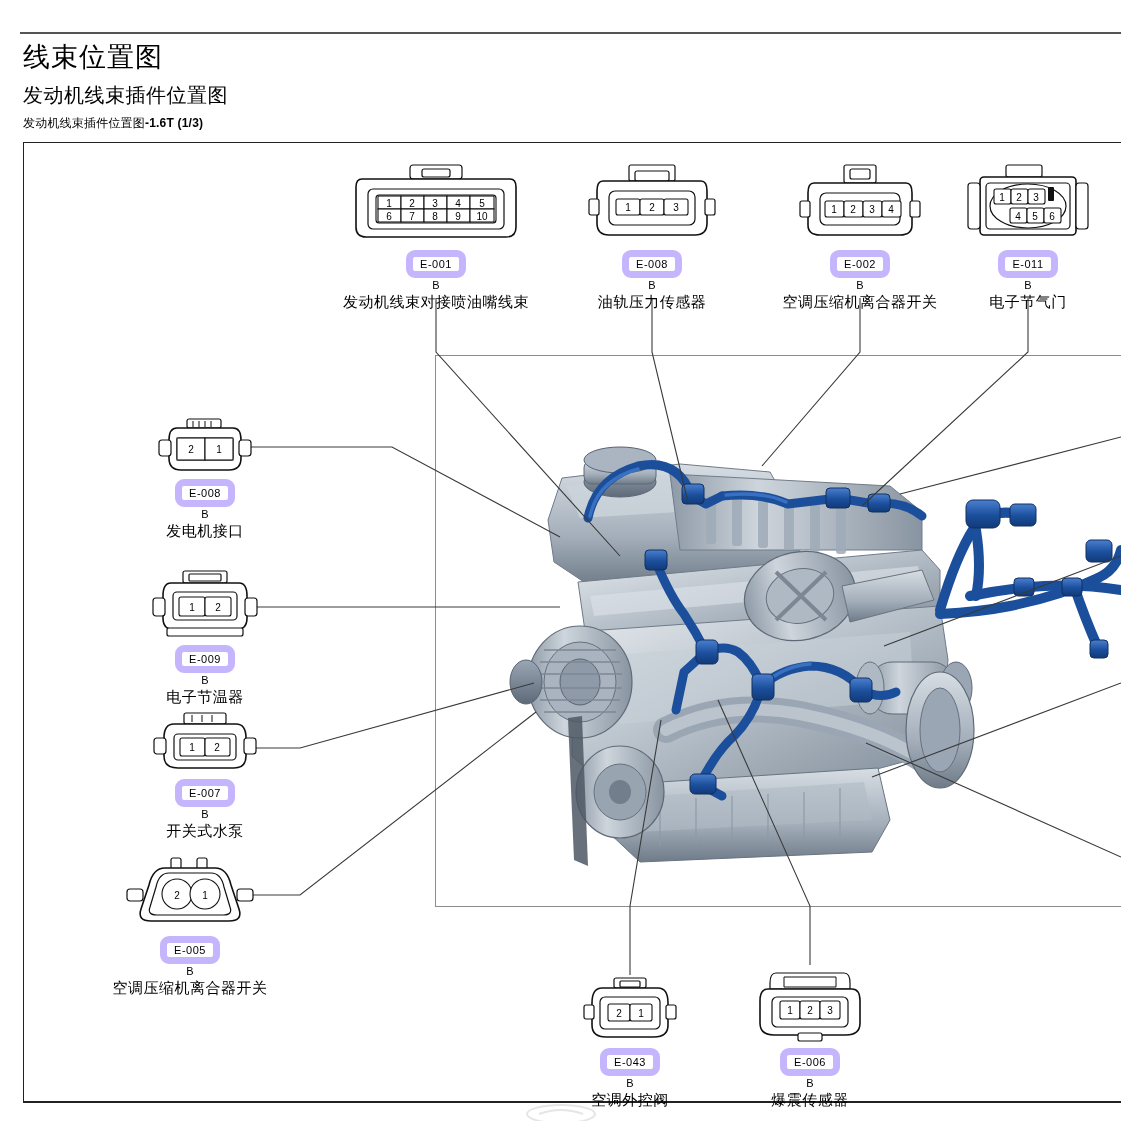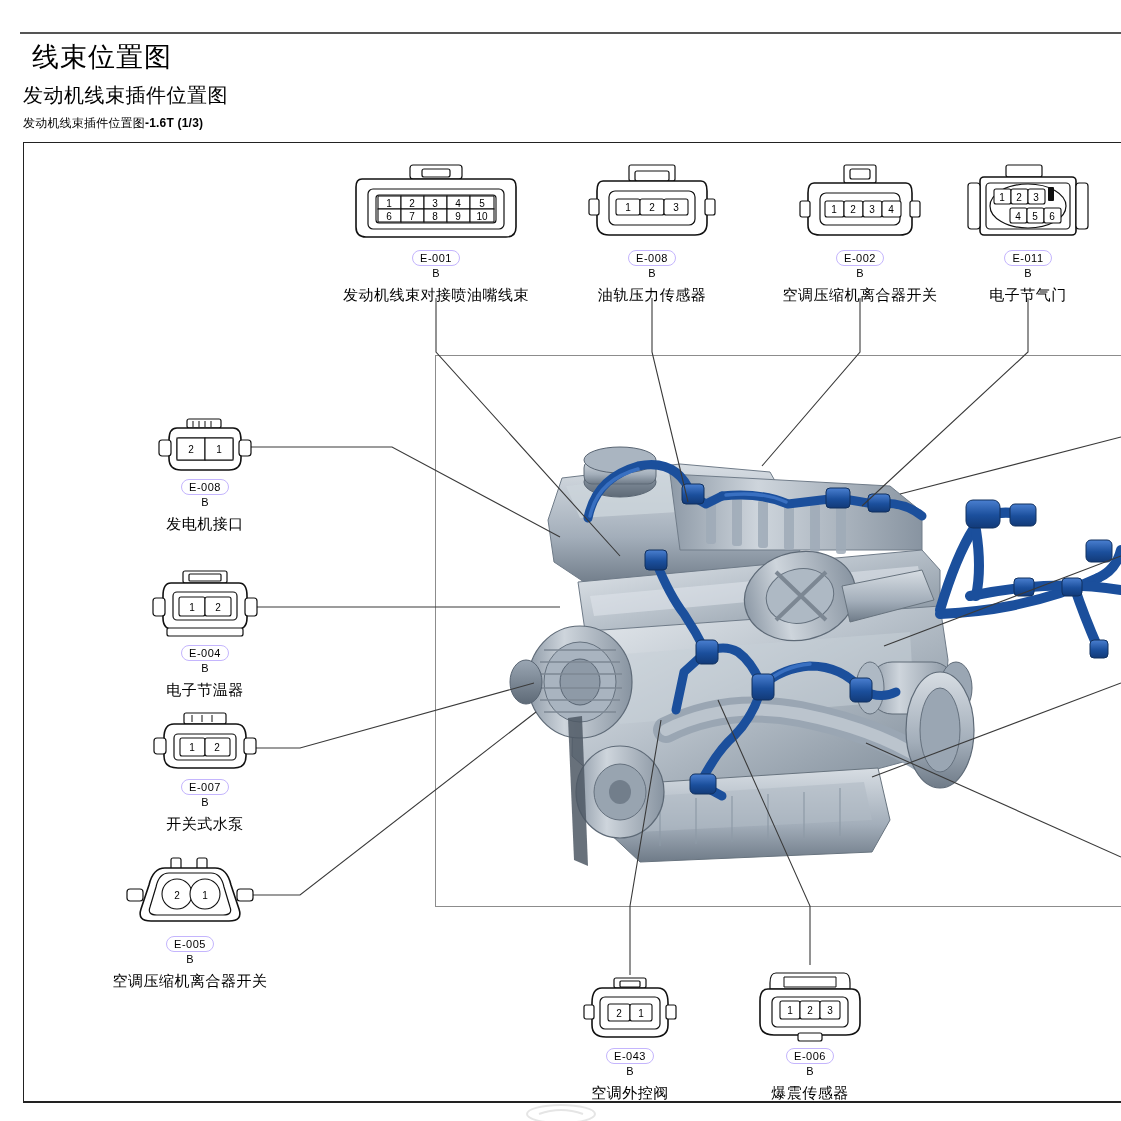--- a/index.html
+++ b/index.html
@@ -4,21 +4,21 @@
 <style>
   html,body{margin:0;padding:0;}
   body{
     width:1121px;height:1121px;background:#ffffff;overflow:hidden;
     font-family:"Liberation Sans","DejaVu Sans",sans-serif;color:#000;
     position:relative;
   }
   
   #header{position:absolute;left:0;top:0;width:1121px;}
   .top-rule{position:absolute;left:20px;top:32px;width:1101px;height:0;border-top:2px solid #555;}
-  .h1{position:absolute;left:32px;top:40px;font-size:27px;line-height:34px;letter-spacing:1px;}
+  .h1{position:absolute;left:23px;top:40px;font-size:27px;line-height:34px;letter-spacing:1px;}
   .h2{position:absolute;left:23px;top:82px;font-size:20px;line-height:26px;letter-spacing:.5px;}
   .h3{position:absolute;left:23px;top:113px;font-size:12px;line-height:20px;font-weight:bold;letter-spacing:.2px;}
   .h3 .cn{font-weight:normal;}
   
   #frame{
     position:absolute;left:23px;top:142px;width:1098px;height:960px;
     border:1.5px solid #222;border-right:none;box-sizing:border-box;
   }
   #inner-frame{
     position:absolute;left:435px;top:355px;width:690px;height:552px;
@@ -26,24 +26,24 @@
   }
   #bottom-rule{position:absolute;left:23px;top:1102px;width:1098px;height:0;border-top:1.5px solid #222;}
   
   svg.layer{position:absolute;left:0;top:0;width:1121px;height:1121px;overflow:visible;}
   .leader{fill:none;stroke:#3a3a3a;stroke-width:1.1;}
   
   .conn{position:absolute;text-align:center;}
   .conn .art{display:block;margin:0 auto;}
   .code{
     display:inline-block;margin-top:3px;padding:0 7px;font-size:11px;line-height:14px;
-    border:1px solid #c4b5fd;border-radius:9px;letter-spacing:.5px;
+    border:7px solid #c4b5fd;border-radius:9px;letter-spacing:.5px;
   }
   .sub{font-size:11px;line-height:13px;margin-top:1px;}
-  .cname{font-size:15px;line-height:20px;margin-top:5px;white-space:nowrap;letter-spacing:.5px;}
+  .cname{font-size:15px;line-height:20px;white-space:nowrap;letter-spacing:.5px;}
   .pinnum{font-size:10px;font-family:"Liberation Sans",sans-serif;fill:#000;text-anchor:middle;dominant-baseline:central;}
   .shell{fill:#fff;stroke:#111;stroke-width:1.6;}
   .shell2{fill:#fff;stroke:#111;stroke-width:1.2;}
   .pinbox{fill:#fff;stroke:#111;stroke-width:1.1;}
   
   #engine{position:absolute;left:470px;top:400px;width:651px;height:520px;}
   
   #wm{position:absolute;left:0;top:1104px;width:1121px;text-align:center;opacity:.25;}
 </style>
 </head>
@@ -384,21 +384,21 @@
     <rect x="24" y="22" width="64" height="28" rx="4" class="shell2"></rect>
     <g class="pinbox">
         <rect x="30" y="27" width="26" height="19" rx="2"></rect>
         <rect x="56" y="27" width="26" height="19" rx="2"></rect>
       </g>
     <g class="pinnum">
         <text x="43" y="37">1</text>
         <text x="69" y="37">2</text>
       </g>
   </svg>
-  <div class="code">E-004</div>
+  <div class="code">E-009</div>
   <div class="sub">B</div>
   <div class="cname">电子节温器</div>
 </div>
 
 <div class="conn" style="left:125px;top:712px;width:160px;">
   <svg class="art" width="110" height="64" viewBox="0 0 110 64">
     <rect x="34" y="1" width="42" height="11" rx="2" class="shell2"></rect>
     <g stroke="#111" stroke-width="1">
         <path d="M42 3 L42 10 M52 3 L52 10 M62 3 L62 10"></path>
       </g>

